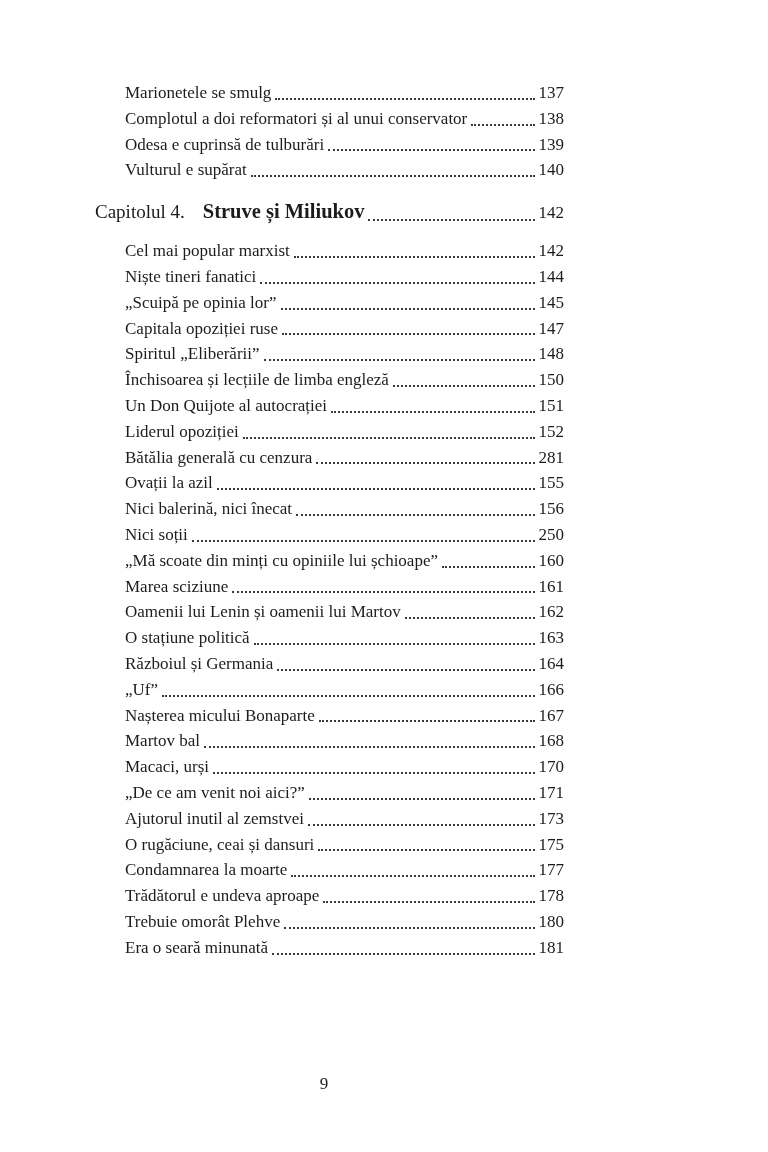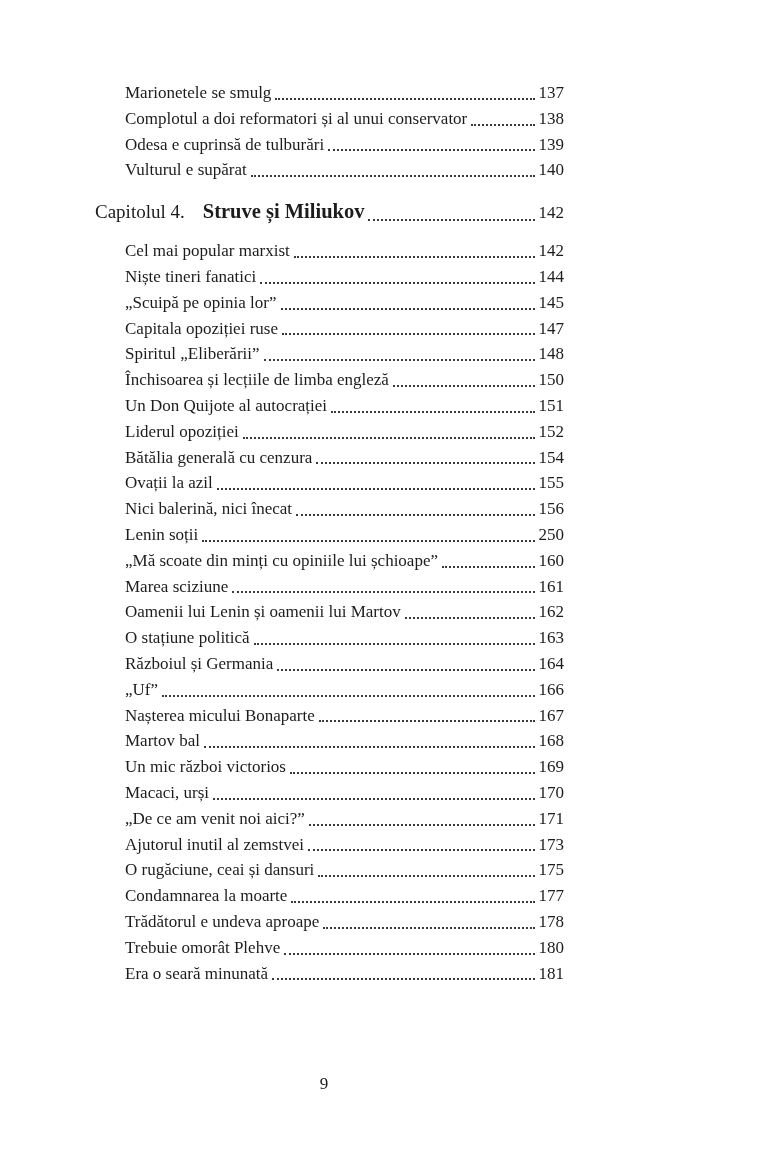--- a/index.html
+++ b/index.html
@@ -149,34 +149,34 @@
           <span class="toc-page">151</span>
         </div>
         <div class="toc-row indented">
           <span class="toc-title">Liderul opoziției</span>
           <span class="toc-leader"></span>
           <span class="toc-page">152</span>
         </div>
         <div class="toc-row indented">
           <span class="toc-title">Bătălia generală cu cenzura</span>
           <span class="toc-leader"></span>
-          <span class="toc-page">154</span>
+          <span class="toc-page">281</span>
         </div>
         <div class="toc-row indented">
           <span class="toc-title">Ovații la azil</span>
           <span class="toc-leader"></span>
           <span class="toc-page">155</span>
         </div>
         <div class="toc-row indented">
           <span class="toc-title">Nici balerină, nici înecat</span>
           <span class="toc-leader"></span>
           <span class="toc-page">156</span>
         </div>
         <div class="toc-row indented">
-          <span class="toc-title">Lenin soții</span>
+          <span class="toc-title">Nici soții</span>
           <span class="toc-leader"></span>
           <span class="toc-page">250</span>
         </div>
         <div class="toc-row indented">
           <span class="toc-title">„Mă scoate din minți cu opiniile lui șchioape”</span>
           <span class="toc-leader"></span>
           <span class="toc-page">160</span>
         </div>
         <div class="toc-row indented">
           <span class="toc-title">Marea sciziune</span>
@@ -205,25 +205,20 @@
         </div>
         <div class="toc-row indented">
           <span class="toc-title">Nașterea micului Bonaparte</span>
           <span class="toc-leader"></span>
           <span class="toc-page">167</span>
         </div>
         <div class="toc-row indented">
           <span class="toc-title">Martov bal</span>
           <span class="toc-leader"></span>
           <span class="toc-page">168</span>
-        </div>
-        <div class="toc-row indented">
-          <span class="toc-title">Un mic război victorios</span>
-          <span class="toc-leader"></span>
-          <span class="toc-page">169</span>
         </div>
         <div class="toc-row indented">
           <span class="toc-title">Macaci, urși</span>
           <span class="toc-leader"></span>
           <span class="toc-page">170</span>
         </div>
         <div class="toc-row indented">
           <span class="toc-title">„De ce am venit noi aici?”</span>
           <span class="toc-leader"></span>
           <span class="toc-page">171</span>

